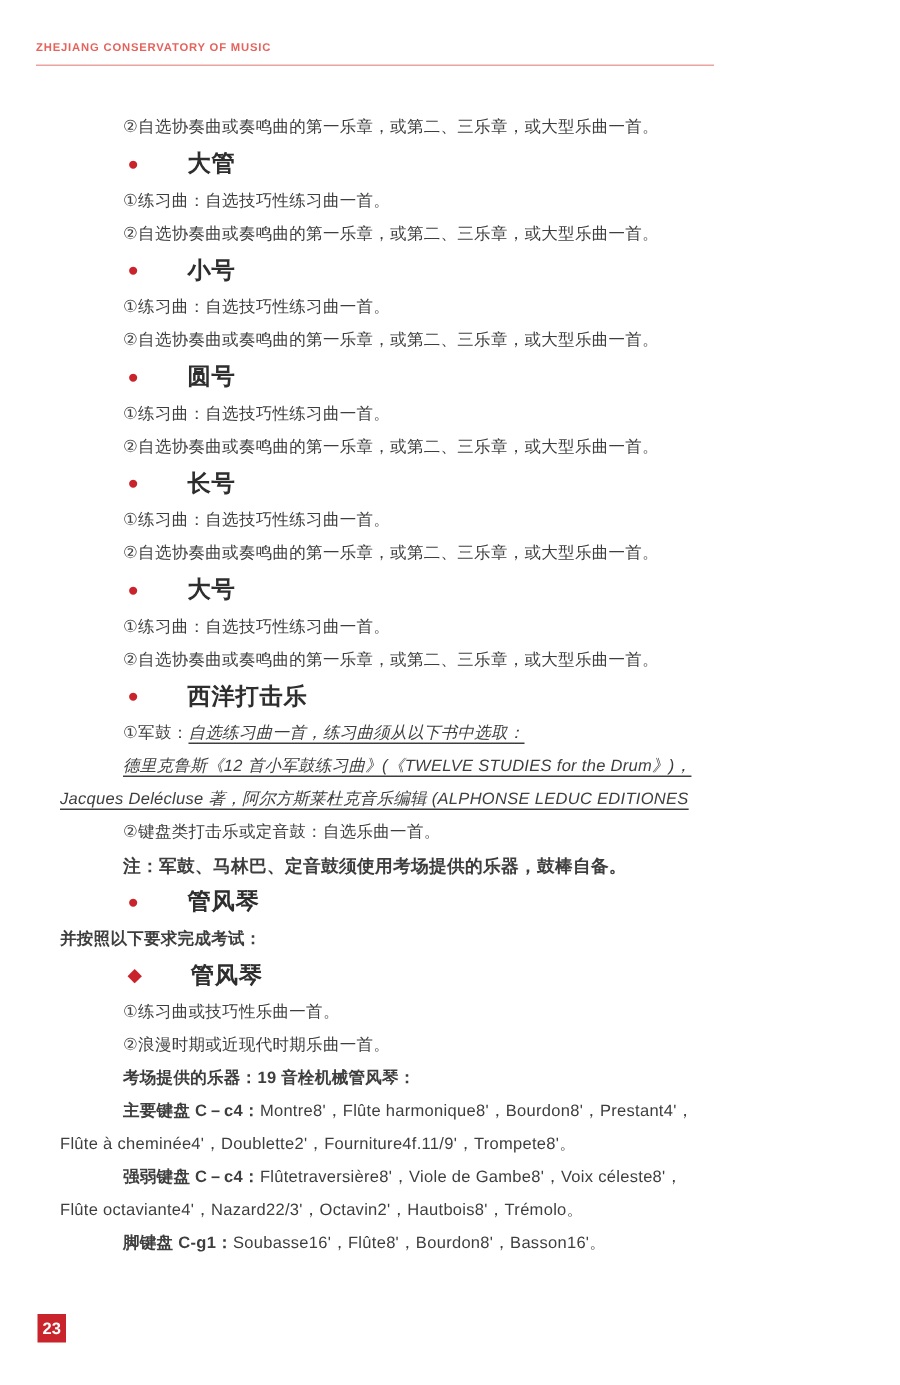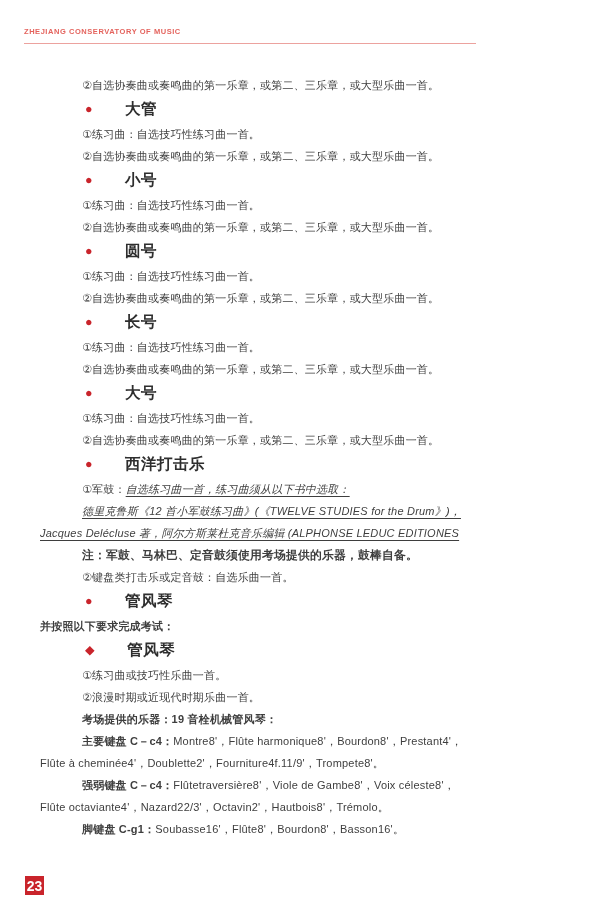--- a/index.html
+++ b/index.html
@@ -44,21 +44,21 @@
     white-space:nowrap;
     gap:28px;
   }
   .bullet{color:var(--accent-red);margin-right:4px;display:inline-flex;align-items:center;}
   .bullet.circle::before{content:"●";font-size:12.5px;line-height:1;}
   .bullet.diamond::before{content:"◆";font-size:12.5px;line-height:1;}
   .page-badge{
     position:absolute;left:25px;top:876px;width:19px;height:19px;
     background:var(--accent-red);color:#ffffff;
     display:flex;align-items:center;justify-content:center;
-    font-size:14px;font-weight:bold;
+    font-size:11px;font-weight:bold;
   }
 </style>
 </head>
 <body>
 
 <div class="page">
   <div class="brand">ZHEJIANG CONSERVATORY OF MUSIC</div>
   <div class="rule"></div>
   <div class="doc-body">
       <div class="para indent"><span>②自选协奏曲或奏鸣曲的第一乐章，或第二、三乐章，或大型乐曲一首。</span></div>
@@ -92,22 +92,22 @@
       </div>
       <div class="para indent"><span>①练习曲：自选技巧性练习曲一首。</span></div>
       <div class="para indent"><span>②自选协奏曲或奏鸣曲的第一乐章，或第二、三乐章，或大型乐曲一首。</span></div>
       <div class="heading">
         <span class="bullet circle"></span>
         <span>西洋打击乐</span>
       </div>
       <div class="para indent"><span>①军鼓：</span><span class="u">自选练习曲一首，练习曲须从以下书中选取：</span></div>
       <div class="para indent"><span class="u">德里克鲁斯《12 首小军鼓练习曲》(《TWELVE STUDIES for the Drum》)，</span></div>
       <div class="para"><span class="u">Jacques Delécluse 著，阿尔方斯莱杜克音乐编辑 (ALPHONSE LEDUC EDITIONES</span></div>
+      <div class="para indent"><span>②键盘类打击乐或定音鼓：自选乐曲一首。</span></div>
       <div class="para indent bold small"><span>注：军鼓、马林巴、定音鼓须使用考场提供的乐器，鼓棒自备。</span></div>
-      <div class="para indent"><span>②键盘类打击乐或定音鼓：自选乐曲一首。</span></div>
       <div class="heading">
         <span class="bullet circle"></span>
         <span>管风琴</span>
       </div>
       <div class="para bold"><span>并按照以下要求完成考试：</span></div>
       <div class="heading">
         <span class="bullet diamond"></span>
         <span>管风琴</span>
       </div>
       <div class="para indent"><span>①练习曲或技巧性乐曲一首。</span></div>

